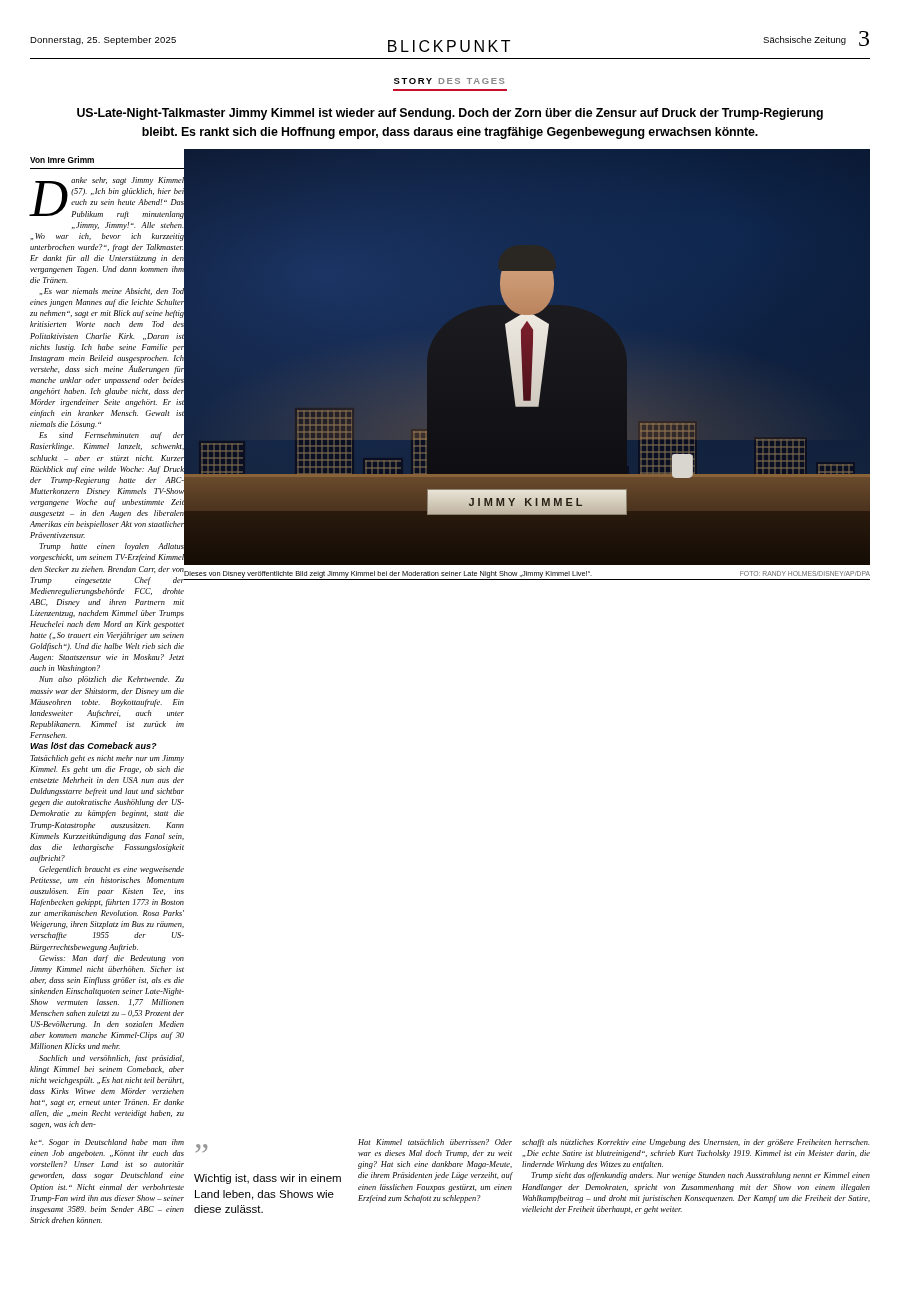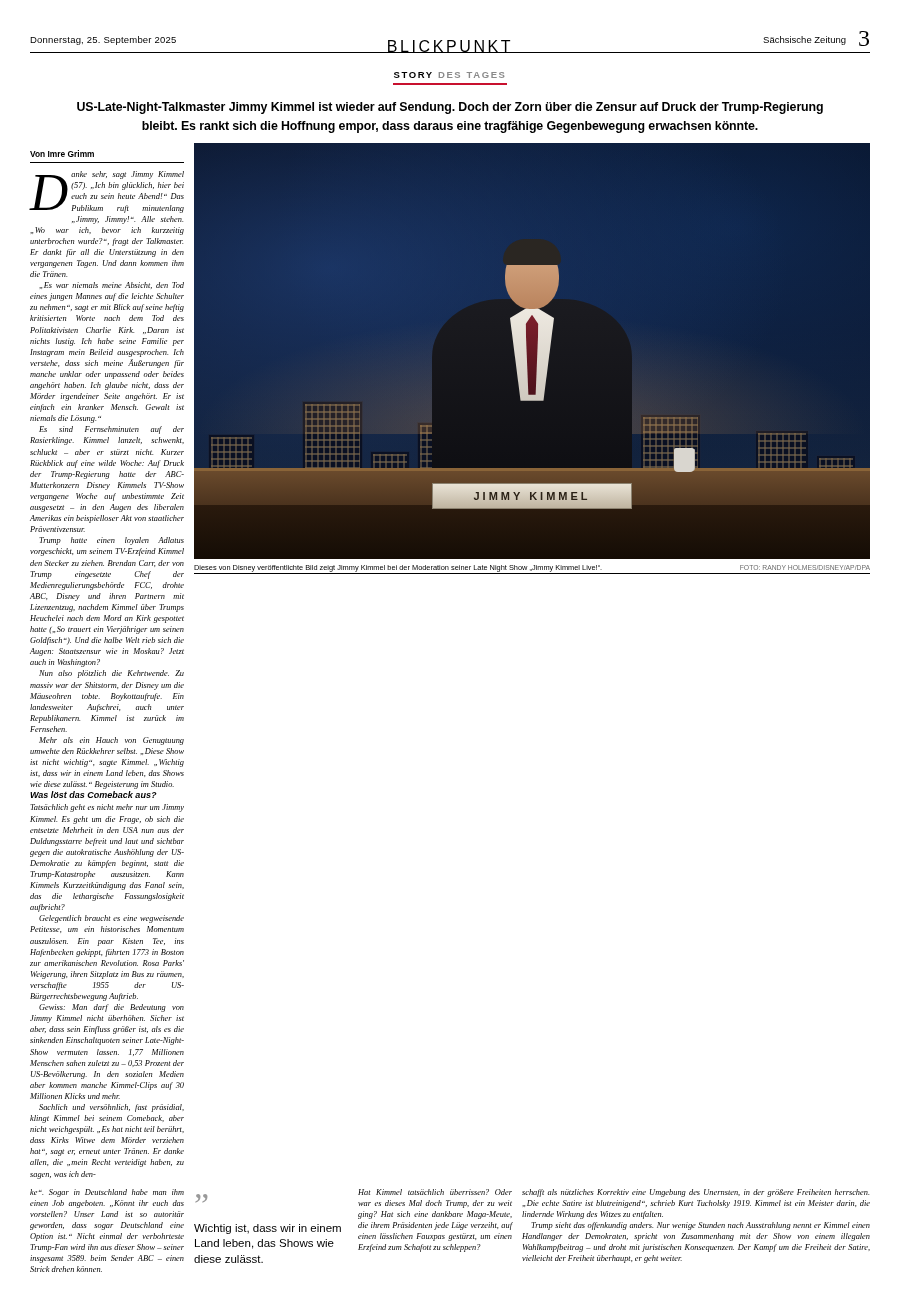--- a/index.html
+++ b/index.html
@@ -19,21 +19,21 @@
     padding: 26px 30px 10px 30px;
     position: relative;
   }
 
   
   .masthead {
     display: flex;
     align-items: baseline;
     justify-content: space-between;
     border-bottom: 1.5px solid #000;
-    padding-bottom: 7px;
+    padding-bottom: 13px;
   }
   .masthead .date {
     font-family: "Liberation Sans", sans-serif;
     font-size: 9.5px;
     letter-spacing: .2px;
   }
   .masthead .center {
     font-family: "Liberation Sans", sans-serif;
     font-size: 16px;
     letter-spacing: 2.6px;
@@ -106,21 +106,20 @@
     font-weight: bold;
     margin-top: 14px;
     border-bottom: .8px solid #000;
     padding-bottom: 3px;
     width: 154px;
   }
 
   
   .topzone {
     display: flex;
-    gap: 10px;
     margin-top: 0;
   }
   .col-left-top {
     width: 154px;
     flex: 0 0 154px;
   }
   .hero {
     flex: 1;
     margin-top: 8px;
   }
@@ -307,21 +306,20 @@
 
   <div class="topzone">
     <div class="col-left-top">
       <div class="byline">Von Imre Grimm</div>
       <div class="bodytext" style="margin-top:6px;">
         <p class="dropcap noindent">Danke sehr, sagt Jimmy Kimmel (57). „Ich bin glücklich, hier bei euch zu sein heute Abend!“ Das Publikum ruft minutenlang „Jimmy, Jimmy!“. Alle stehen. „Wo war ich, bevor ich kurzzeitig unterbrochen wurde?“, fragt der Talkmaster. Er dankt für all die Unterstützung in den vergangenen Tagen. Und dann kommen ihm die Tränen.</p>
         <p>„Es war niemals meine Absicht, den Tod eines jungen Mannes auf die leichte Schulter zu nehmen“, sagt er mit Blick auf seine heftig kritisierten Worte nach dem Tod des Politaktivisten Charlie Kirk. „Daran ist nichts lustig. Ich habe seine Familie per Instagram mein Beileid ausgesprochen. Ich verstehe, dass sich meine Äußerungen für manche unklar oder unpassend oder beides angehört haben. Ich glaube nicht, dass der Mörder irgendeiner Seite angehört. Er ist einfach ein kranker Mensch. Gewalt ist niemals die Lösung.“</p>
         <p>Es sind Fernsehminuten auf der Rasierklinge. Kimmel lanzelt, schwenkt, schluckt – aber er stürzt nicht. Kurzer Rückblick auf eine wilde Woche: Auf Druck der Trump-Regierung hatte der ABC-Mutterkonzern Disney Kimmels TV-Show vergangene Woche auf unbestimmte Zeit ausgesetzt – in den Augen des liberalen Amerikas ein beispielloser Akt von staatlicher Präventivzensur.</p>
         <p>Trump hatte einen loyalen Adlatus vorgeschickt, um seinem TV-Erzfeind Kimmel den Stecker zu ziehen. Brendan Carr, der von Trump eingesetzte Chef der Medienregulierungsbehörde FCC, drohte ABC, Disney und ihren Partnern mit Lizenzentzug, nachdem Kimmel über Trumps Heuchelei nach dem Mord an Kirk gespottet hatte („So trauert ein Vierjähriger um seinen Goldfisch“). Und die halbe Welt rieb sich die Augen: Staatszensur wie in Moskau? Jetzt auch in Washington?</p>
         <p>Nun also plötzlich die Kehrtwende. Zu massiv war der Shitstorm, der Disney um die Mäuseohren tobte. Boykottaufrufe. Ein landesweiter Aufschrei, auch unter Republikanern. Kimmel ist zurück im Fernsehen.</p>
-        <p>Mehr als ein Hauch von Genugtuung umwehte den Rückkehrer selbst. „Diese Show ist nicht wichtig“, sagte Kimmel. „Wichtig ist, dass wir in einem Land leben, das Shows wie diese zulässt.“ Begeisterung im Studio.</p>
         <p class="subhead">Was löst das Comeback aus?</p>
         <p class="noindent">Tatsächlich geht es nicht mehr nur um Jimmy Kimmel. Es geht um die Frage, ob sich die entsetzte Mehrheit in den USA nun aus der Duldungsstarre befreit und laut und sichtbar gegen die autokratische Aushöhlung der US-Demokratie zu kämpfen beginnt, statt die Trump-Katastrophe auszusitzen. Kann Kimmels Kurzzeitkündigung das Fanal sein, das die lethargische Fassungslosigkeit aufbricht?</p>
         <p>Gelegentlich braucht es eine wegweisende Petitesse, um ein historisches Momentum auszulösen. Ein paar Kisten Tee, ins Hafenbecken gekippt, führten 1773 in Boston zur amerikanischen Revolution. Rosa Parks' Weigerung, ihren Sitzplatz im Bus zu räumen, verschaffte 1955 der US-Bürgerrechtsbewegung Auftrieb.</p>
         <p>Gewiss: Man darf die Bedeutung von Jimmy Kimmel nicht überhöhen. Sicher ist aber, dass sein Einfluss größer ist, als es die sinkenden Einschaltquoten seiner Late-Night-Show vermuten lassen. 1,77 Millionen Menschen sahen zuletzt zu – 0,53 Prozent der US-Bevölkerung. In den sozialen Medien aber kommen manche Kimmel-Clips auf 30 Millionen Klicks und mehr.</p>
         <p>Sachlich und versöhnlich, fast präsidial, klingt Kimmel bei seinem Comeback, aber nicht weichgespült. „Es hat nicht teil berührt, dass Kirks Witwe dem Mörder verziehen hat“, sagt er, erneut unter Tränen. Er danke allen, die „mein Recht verteidigt haben, zu sagen, was ich den-</p>
       </div>
     </div>
 
     <div class="hero">
       <div class="hero-img">

